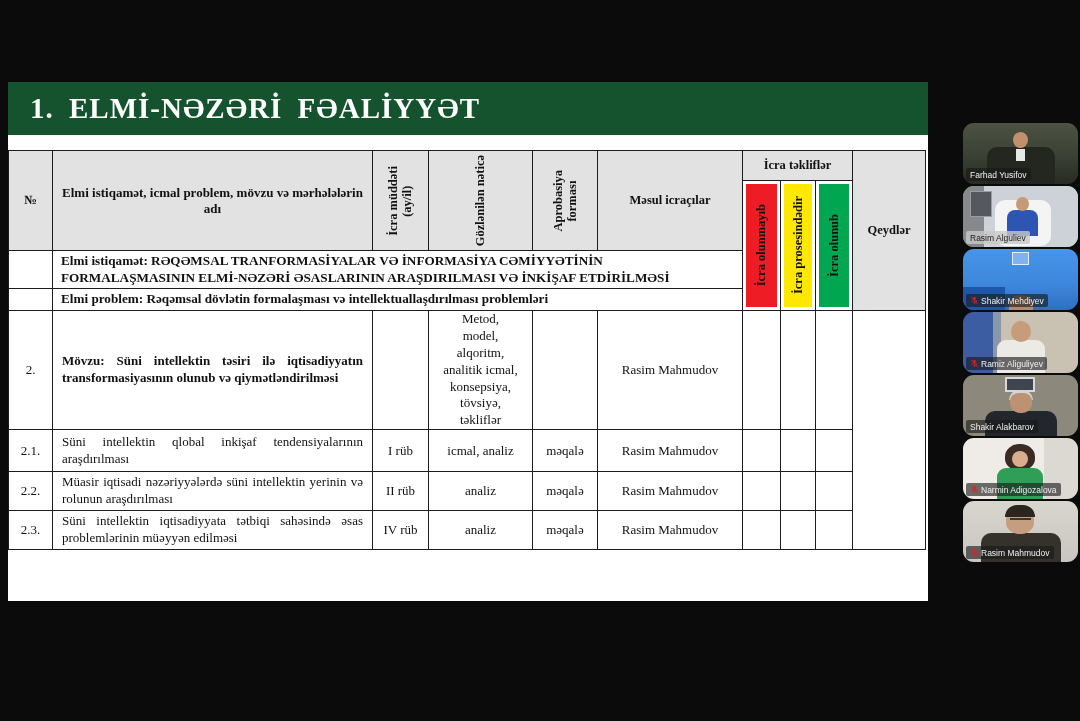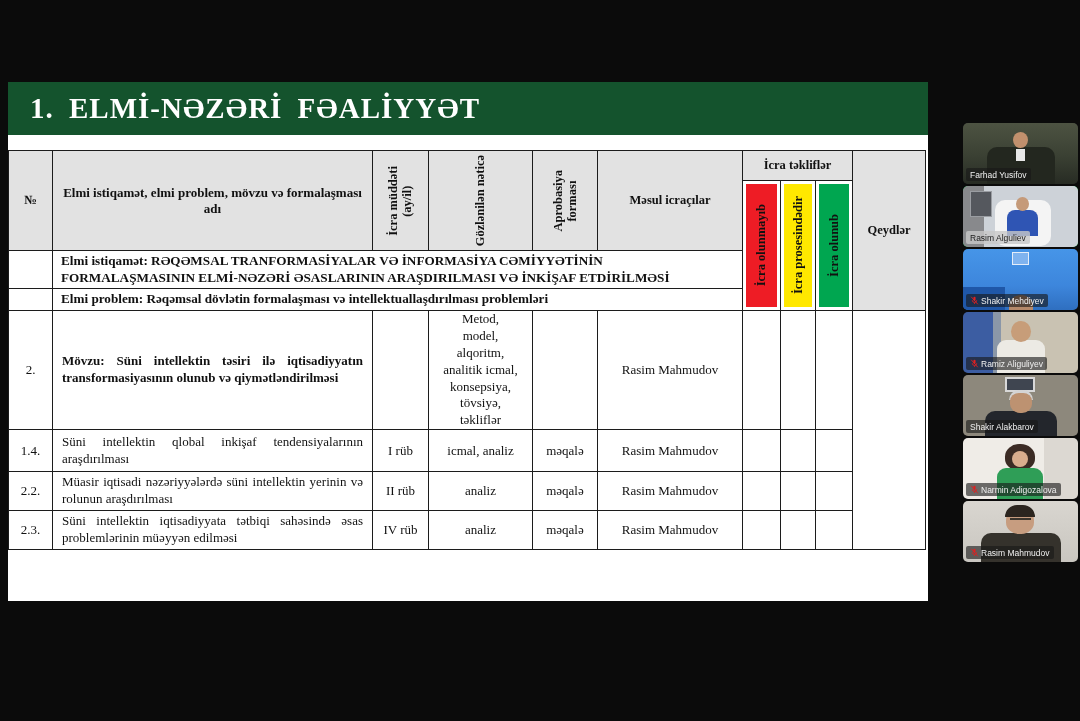--- a/index.html
+++ b/index.html
@@ -33,21 +33,21 @@
   .red-fill    { background:#ee1c25; }
   .yellow-fill { background:#ffe800; }
   .green-fill  { background:#00a650; }
 
   .footer-bar { position:absolute; left:0; bottom:1px; width:100%; height:47px; background:#3832c9;
                 display:flex; align-items:center; justify-content:space-between;
                 padding:0 64px 0 70px; color:#ffffff; font-size:12.5px; }
 
   
   .sidebar { position:absolute; left:963px; top:123px; width:115px; }
-  .tile { position:absolute; left:0; width:115px; height:61px; border-radius:5px; overflow:hidden;
+  .tile { position:absolute; left:0; width:115px; height:61px; border-radius:11px; overflow:hidden;
           background:#222; }
   .tile.active { box-shadow:0 0 0 2px #23d160 inset; }
   .scene { position:absolute; inset:0; }
   .scene div { position:absolute; }
   .nameplate { position:absolute; left:3px; bottom:3px; max-width:108px; height:13px;
                background:rgba(25,25,25,.62); color:#f0f0f0; border-radius:2px;
                display:flex; align-items:center; gap:2px; padding:0 4px;
                font-family:"Liberation Sans","DejaVu Sans",sans-serif; font-size:8.5px; white-space:nowrap; }
   .tile-2 .nameplate { background:rgba(200,200,200,.8); color:#1b1b1b; }
   .mic { display:none; width:9px; height:9px; flex:0 0 auto; }
@@ -111,21 +111,21 @@
         <col style="width:65px">
           <col style="width:145px">
           <col style="width:38px">
           <col style="width:35px">
         <col style="width:37px">
           <col style="width:73px">
       </colgroup>
       <tbody>
           <tr style="height:30px">
         <th rowspan="2">№</th>
-        <th rowspan="2" class="h-name">Elmi istiqamət, elmi problem, mövzu və formalaşması adı</th>
+        <th rowspan="2" class="h-name">Elmi istiqamət, icmal problem, mövzu və mərhələlərin adı</th>
         <th rowspan="2">
               <div class="rot">İcra müddəti
 (ay/il)</div>
             </th>
         <th rowspan="2">
               <div class="rot">Gözlənilən nəticə</div>
             </th>
         <th rowspan="2">
               <div class="rot">Aprobasiya
 forması</div>
@@ -171,21 +171,21 @@
 tövsiyə,
 təkliflər</td>
         <td class="center"></td>
         <td class="center">Rasim Mahmudov</td>
         <td></td>
         <td></td>
         <td></td>
         <td rowspan="4"></td>
       </tr>
       <tr style="height:42px">
-        <td class="num">1.4.</td>
+        <td class="num">2.1.</td>
         <td class="name-cell">Süni intellektin qlobal inkişaf tendensiyalarının araşdırılması</td>
         <td class="center">I rüb</td>
         <td class="center">icmal, analiz</td>
         <td class="center">məqalə</td>
         <td class="center">Rasim Mahmudov</td>
         <td></td>
         <td></td>
         <td></td>
       </tr>
       <tr style="height:38px">

